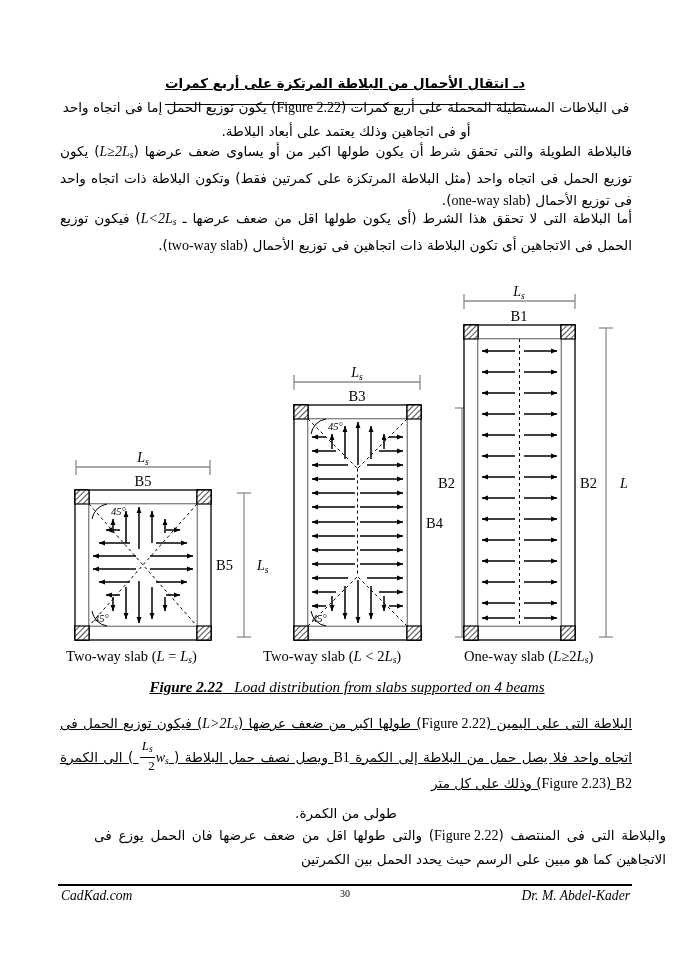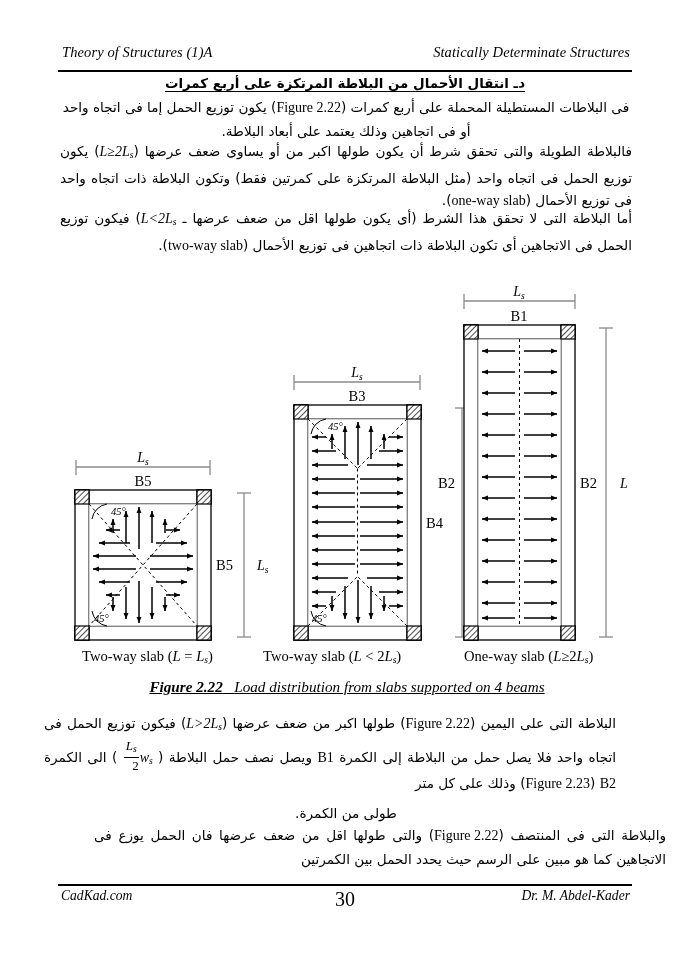--- a/index.html
+++ b/index.html
@@ -57,39 +57,41 @@
     width: 574px;
     direction: rtl;
     text-align: center;
     font-family: "DejaVu Sans", sans-serif;
     font-weight: bold;
     font-size: 13.4px;
     line-height: 20px;
   }
   .sec-title span.u {
     border-bottom: 1.6px solid #000;
-    padding-bottom: 0;
+    padding-bottom: 13px;
+    text-decoration: underline;
   }
   .para1 {
     left: 60px; top: 96px; width: 572px;
   }
   .para2 {
     left: 60px; top: 140px; width: 572px;
     text-align: justify;
     text-align-last: right;
   }
   .para3 {
     left: 60px; top: 207px; width: 572px;
     text-align: justify;
     text-align-last: right;
   }
   .para-bot1 {
-    left: 44px; top: 712px; width: 572px;
+    left: 60px; top: 712px; width: 572px;
     text-align: justify;
     text-align-last: right;
+    text-decoration: underline;
   }
   .para-bot2 {
     left: 60px; top: 802px; width: 572px;
   }
   .para-bot3 {
     left: 60px; top: 824px; width: 572px;
     text-align: justify;
     text-align-last: right;
     margin-left: 34px;
   }
@@ -142,21 +144,21 @@
     width: 578px;
     height: 20px;
     font-family: "Liberation Serif", serif;
     font-size: 14.6px;
   }
   .cap {
     position: absolute;
     top: 0;
     white-space: nowrap;
   }
-  .cap1 { left: 24px; text-align: right; }
+  .cap1 { left: 8px; text-align: right; }
   .cap2 { left: 205px; }
   .cap3 { left: 406px; }
   .figcap {
     position: absolute;
     left: 58px; top: 678px;
     width: 578px;
     text-align: center;
     font-size: 15.2px;
     font-style: italic;
     text-decoration: underline;
@@ -182,32 +184,28 @@
     top: 0;
     font-style: italic;
     white-space: nowrap;
   }
   .foot-left { left: 3px; }
   .foot-right { right: 2px; margin-left: 47px; }
   .foot-center {
     left: 0; width: 574px;
     text-align: center;
     font-style: normal;
-    font-size: 20px;
+    font-size: 10px;
   }
 </style>
 </head>
 <body>
 
 <div class="page">
 
-  <div class="header">
-    <div class="header-left">Theory of Structures (1)A</div>
-    <div class="header-right">Statically Determinate Structures</div>
-  </div>
 
   <div class="sec-title">
     <span class="u">دـ انتقال الأحمال من البلاطة المرتكزة على أربع كمرات</span>
   </div>
 
   <div class="rtl para1">
     <span>فى البلاطات المستطيلة المحملة على أربع كمرات (</span><span class="ltr-inline">Figure 2.22</span><span>) يكون توزيع الحمل إما فى اتجاه واحد أو فى اتجاهين وذلك يعتمد على أبعاد البلاطة.</span>
   </div>
 
   <div class="rtl para2">

